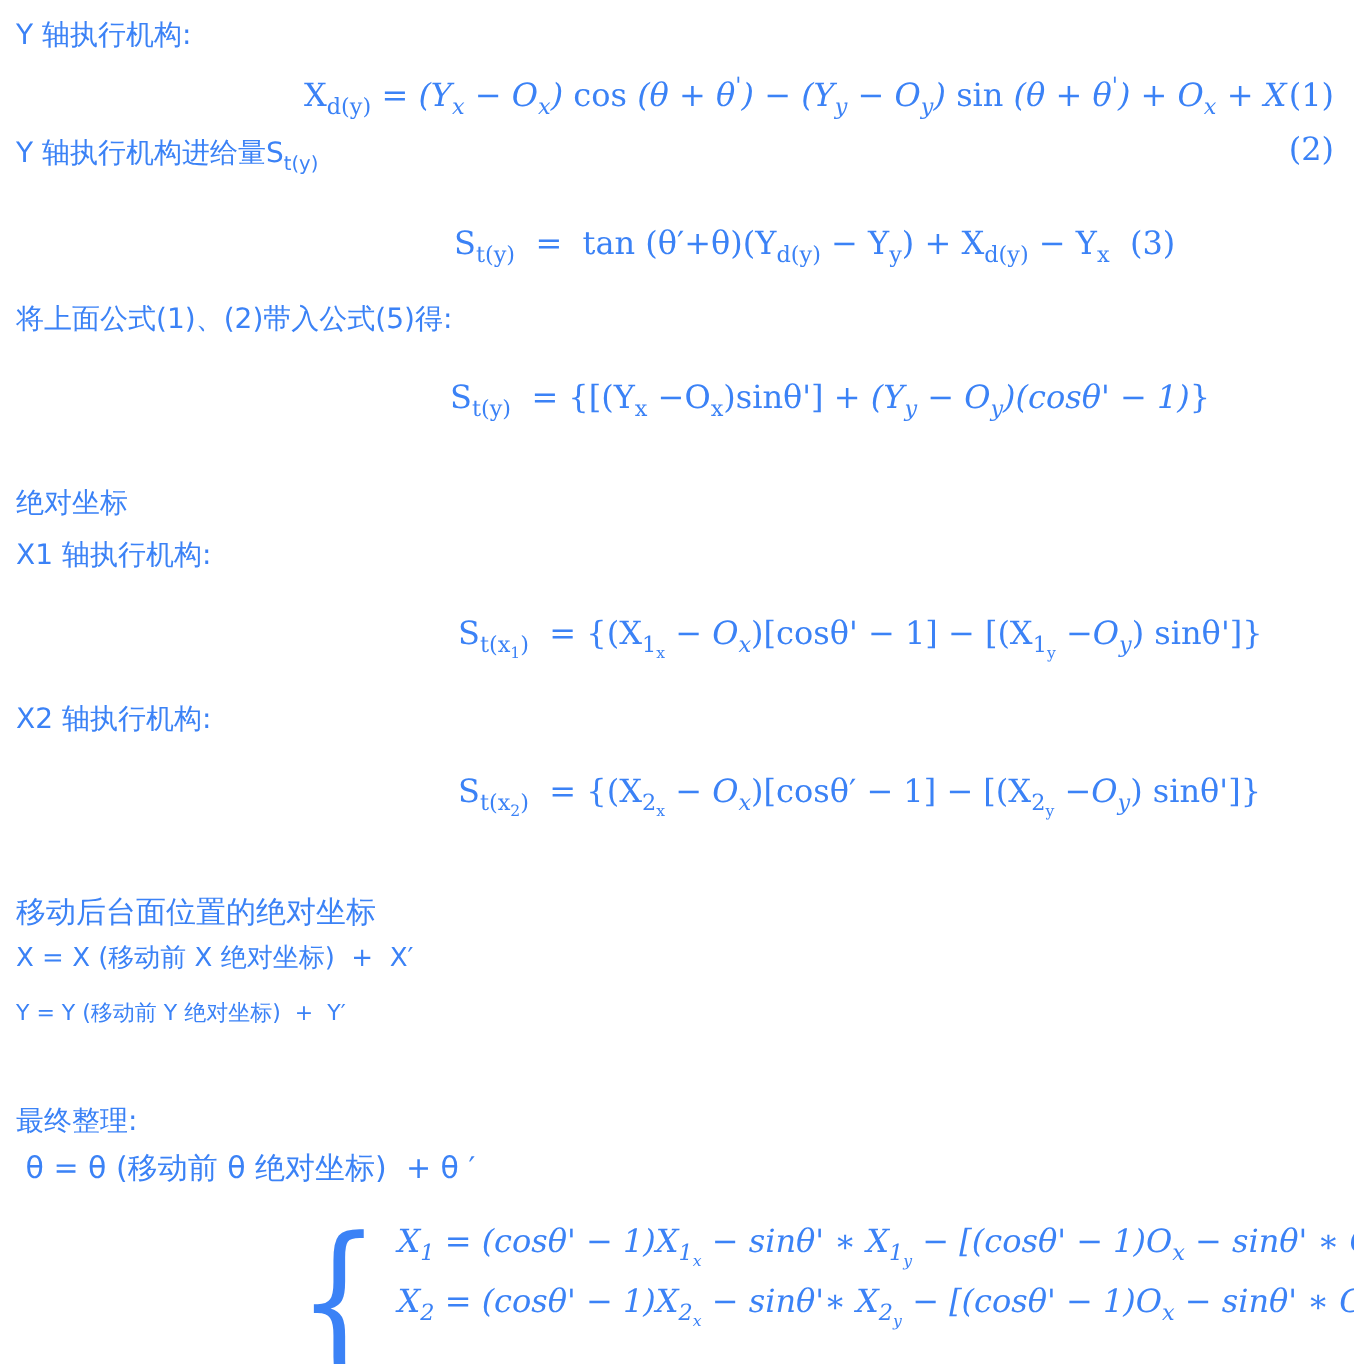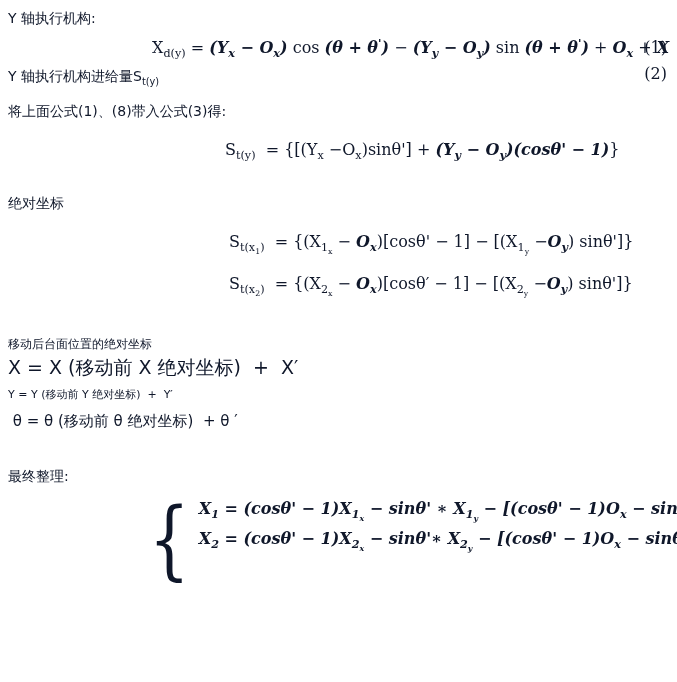--- a/index.html
+++ b/index.html
@@ -1,32 +1,32 @@
 <!DOCTYPE html>
 <html><head>
 <meta charset="utf-8">
 <style>
   html,body { margin:0; padding:0; background:#ffffff; }
   .doc {
     position:relative;
     width:677px; height:682px;
-    background:#ffffff; color:#0f172a;
+    background:#ffffff; color:#3b82f6;
     font-family:"DejaVu Sans","Liberation Sans",sans-serif;
     font-size:14px;
     overflow:hidden;
     box-sizing:border-box;
     padding-top:8px;
   }
   .cn { white-space:pre; margin-left:8px; line-height:20px; }
   .math {
     font-family:"DejaVu Serif","Liberation Serif",serif;
     font-size:16px;
     white-space:pre;
   }
-  .math i { font-style:italic;font-weight:bold; }
+  .math i { font-style:italic; }
   sub { font-size:70%; line-height:0; }
   sup { font-size:70%; line-height:0; }
   .eqrow { position:relative; line-height:26px; }
   .eqnum { position:absolute; right:10px; top:0; }
   .sysrow { display:flex; align-items:center; }
   .syslines .math { display:block; line-height:30px; }
   .brace {
     display:inline-block;
     font-size:86px; line-height:90px;
     font-weight:400;
@@ -46,40 +46,43 @@
     <span class="math" style="margin-left:152px">X<sub>d(y)</sub> = <i>(Y<sub>x</sub> − O<sub>x</sub>)</i> cos <i>(θ + θ<sup>'</sup>)</i> − <i>(Y<sub>y</sub> − O<sub>y</sub>)</i> sin <i>(θ + θ<sup>'</sup>)</i> + <i>O<sub>x</sub></i> + <i>X</i></span>
     <span class="math eqnum">(1)</span>
   </div>
 
   <div class="eqrow">
     <span class="math eqnum">(2)</span>
   </div>
 
   <div class="cn" style="margin-top:5px">Y 轴执行机构进给量S<sub>t(y)</sub></div>
 
+  <div class="math" style="margin:22px 0 0 227px; line-height:26px">S<sub>t(y)</sub>  =  tan (θ′+θ)(Y<sub>d(y)</sub> − Y<sub>y</sub>) + X<sub>d(y)</sub> − Y<sub>x</sub>  (3)</div>
 
-  <div class="cn" style="margin-top:15px">将上面公式(1)、(8)带入公式(3)得:</div>
+  <div class="cn" style="margin-top:15px">将上面公式(1)、(2)带入公式(5)得:</div>
 
   <div class="math" style="margin:15px 0 0 225px; line-height:28px">S<sub>t(y)</sub>  = {[(Y<sub>x</sub> −O<sub>x</sub>)sinθ'] + <i>(Y<sub>y</sub> − O<sub>y</sub>)(cosθ' − 1)</i>}</div>
 
   <div class="cn" style="margin-top:29px">绝对坐标</div>
 
+  <div class="cn" style="margin-top:6px">X1 轴执行机构:</div>
 
   <div class="math" style="margin:13px 0 0 229px; line-height:32px">S<sub>t(x<sub>1</sub>)</sub>  = {(X<sub>1<sub>x</sub></sub> − <i>O<sub>x</sub></i>)[cosθ' − 1] − [(X<sub>1<sub>y</sub></sub> −<i>O<sub>y</sub></i>) sinθ']}</div>
 
+  <div class="cn" style="margin-top:17px">X2 轴执行机构:</div>
 
   <div class="math" style="margin:10px 0 0 229px; line-height:32px">S<sub>t(x<sub>2</sub>)</sub>  = {(X<sub>2<sub>x</sub></sub> − <i>O<sub>x</sub></i>)[cosθ′ − 1] − [(X<sub>2<sub>y</sub></sub> −<i>O<sub>y</sub></i>) sinθ']}</div>
 
-  <div class="cn" style="margin-top:34px; font-size:12px">移动后台面位置的绝对坐标</div>
+  <div class="cn" style="margin-top:34px; font-size:15px">移动后台面位置的绝对坐标</div>
 
-  <div class="cn" style="font-size:19px; line-height:27px">X = X (移动前 X 绝对坐标)  +  X′</div>
+  <div class="cn" style="font-size:13px; line-height:27px">X = X (移动前 X 绝对坐标)  +  X′</div>
   <div class="cn" style="font-size:11px; line-height:27px">Y = Y (移动前 Y 绝对坐标)  +  Y′</div>
+  <div class="cn" style="margin-top:31px">最终整理:</div>
+
   <div class="cn" style="font-size:15px; line-height:27px"> θ = θ (移动前 θ 绝对坐标)  + θ ′</div>
-
-  <div class="cn" style="margin-top:31px">最终整理:</div>
 
   <div class="sysrow" style="margin:8px 0 0 142px">
     <span class="brace math">{</span>
     <div class="syslines">
       <div class="math"><i>X<sub>1</sub> = (cosθ' − 1)X<sub>1<sub>x</sub></sub> − sinθ' ∗ X<sub>1<sub>y</sub></sub> − [(cosθ' − 1)O<sub>x</sub> − sinθ' ∗ O] + X</i></div>
       <div class="math"><i>X<sub>2</sub> = (cosθ' − 1)X<sub>2<sub>x</sub></sub> − sinθ'∗ X<sub>2<sub>y</sub></sub> − [(cosθ' − 1)O<sub>x</sub> − sinθ' ∗ O] + X</i></div>
       <div class="math">  </div>
     </div>
   </div>
 

